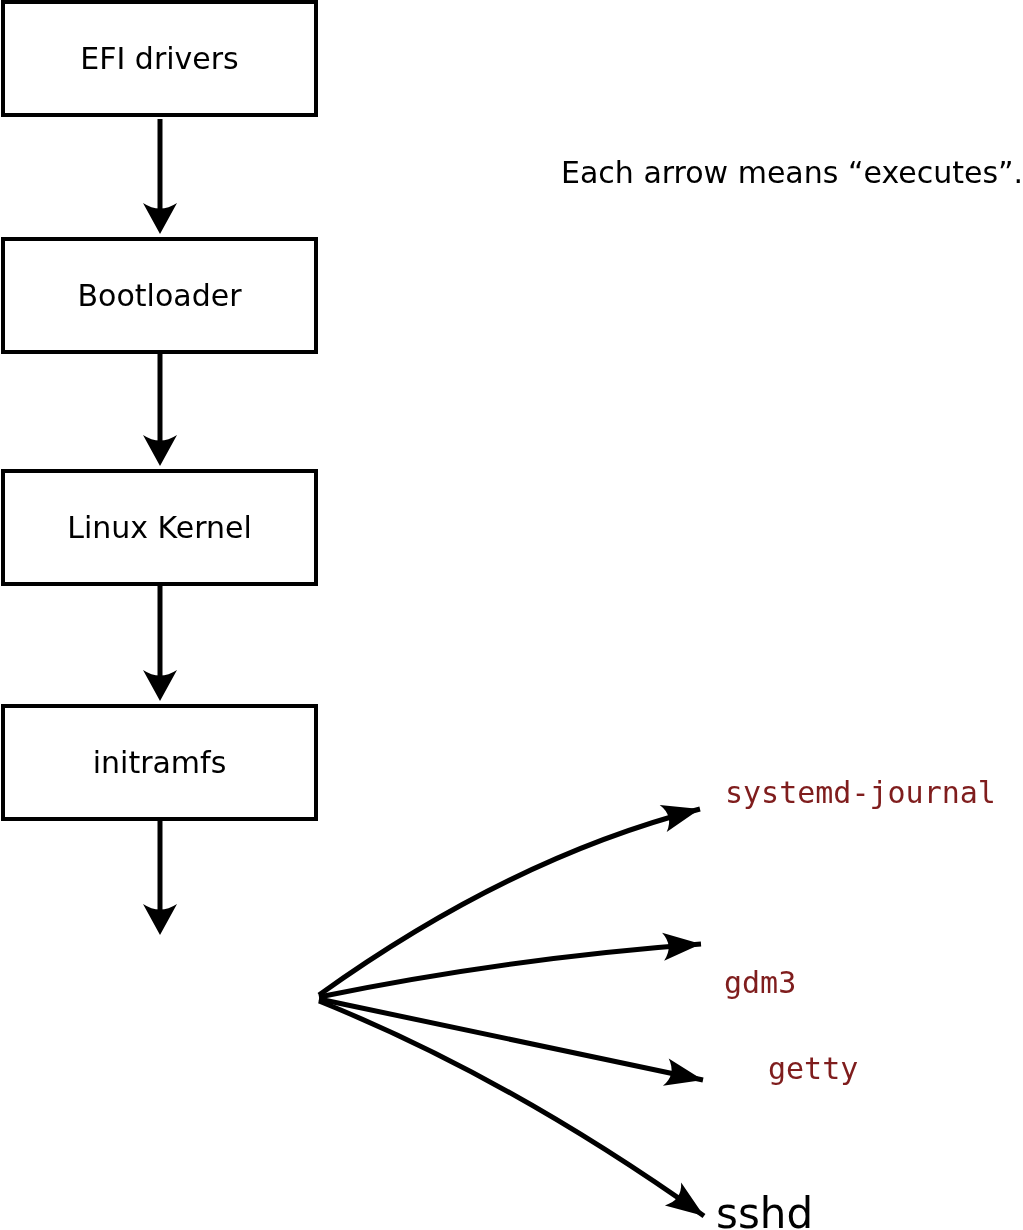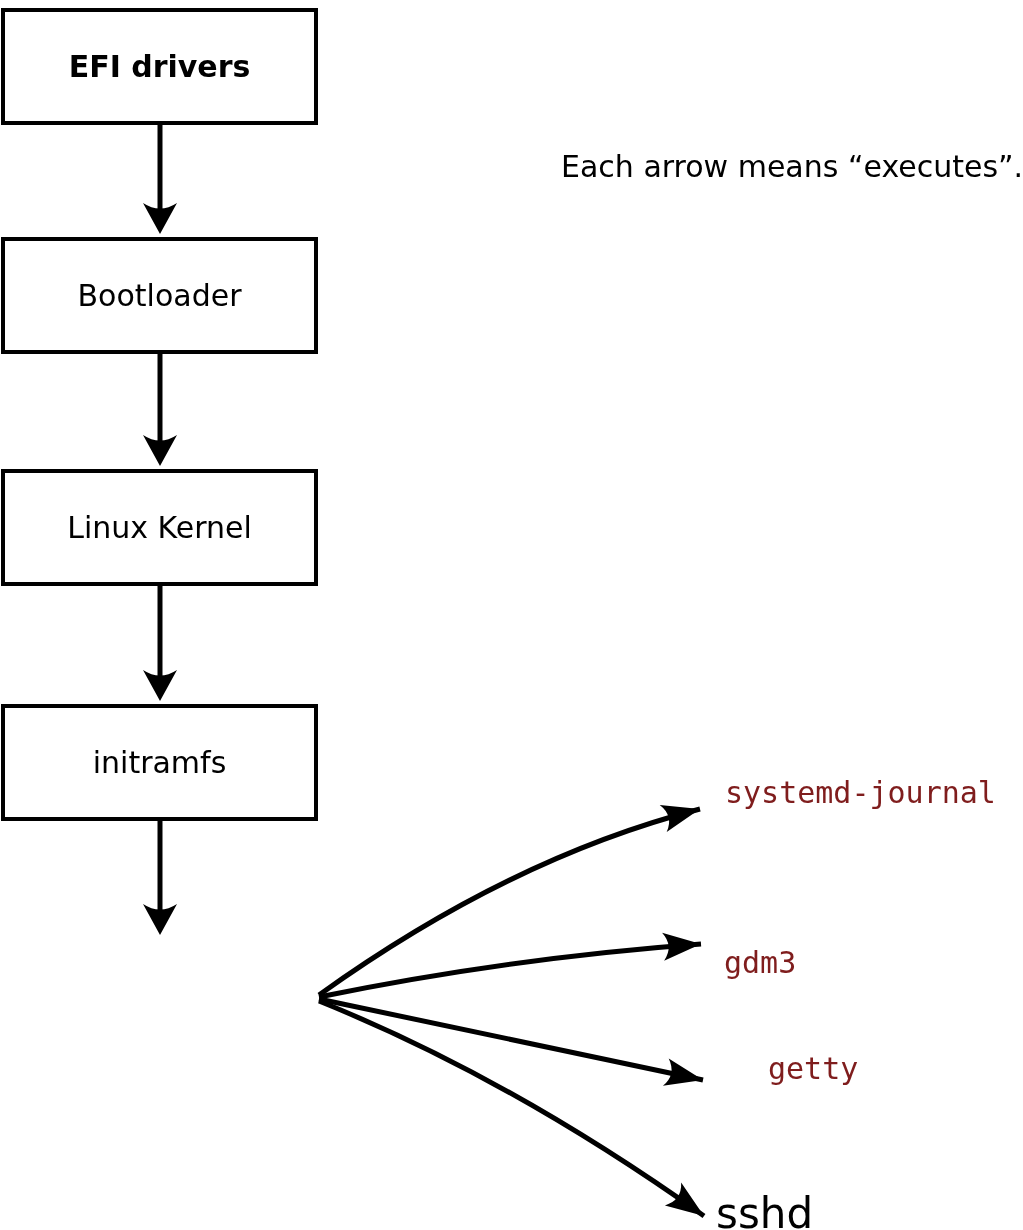--- a/index.html
+++ b/index.html
@@ -27,21 +27,21 @@
     display: flex;
     align-items: center;
     justify-content: center;
   }
   .flow-box .box-label {
     font-size: 30px;
     line-height: 1;
     color: #000000;
     white-space: nowrap;
   }
-  #box-efi        { top: 8px; font-weight: bold;   }
+  #box-efi        { top: 0;   }
   #box-bootloader { top: 237px; }
   #box-kernel     { top: 469px; }
   #box-initramfs  { top: 704px; text-align: right; }
   #box-systemd    { top: 938px; }
 
   #arrow-layer {
     position: absolute;
     left: 0;
     top: 0;
     width: 1023px;
@@ -50,36 +50,36 @@
 
   .target-label {
     position: absolute;
     font-family: "DejaVu Sans Mono", monospace;
     font-size: 30px;
     line-height: 1;
     color: #7f1d1d;
     white-space: nowrap;
   }
   #label-journal { left: 725px; top: 778px;  }
-  #label-gdm3    { left: 724px; top: 948px;  }
+  #label-gdm3    { left: 724px; top: 968px;  }
   #label-getty   { left: 722px; top: 1054px; margin-left: 46px; }
   #label-sshd {
     position: absolute;
     left: 716px;
     top: 1193px;
     font-family: "DejaVu Sans", sans-serif;
     font-size: 42px;
     line-height: 1;
     color: #000000;
     white-space: nowrap;
   }
   #legend-note {
     position: absolute;
     left: 561px;
-    top: 152px;
+    top: 158px;
     font-size: 30px;
     line-height: 1;
     color: #000000;
     white-space: nowrap;
   }
 </style>
 </head>
 <body>
 
 <div id="canvas">

